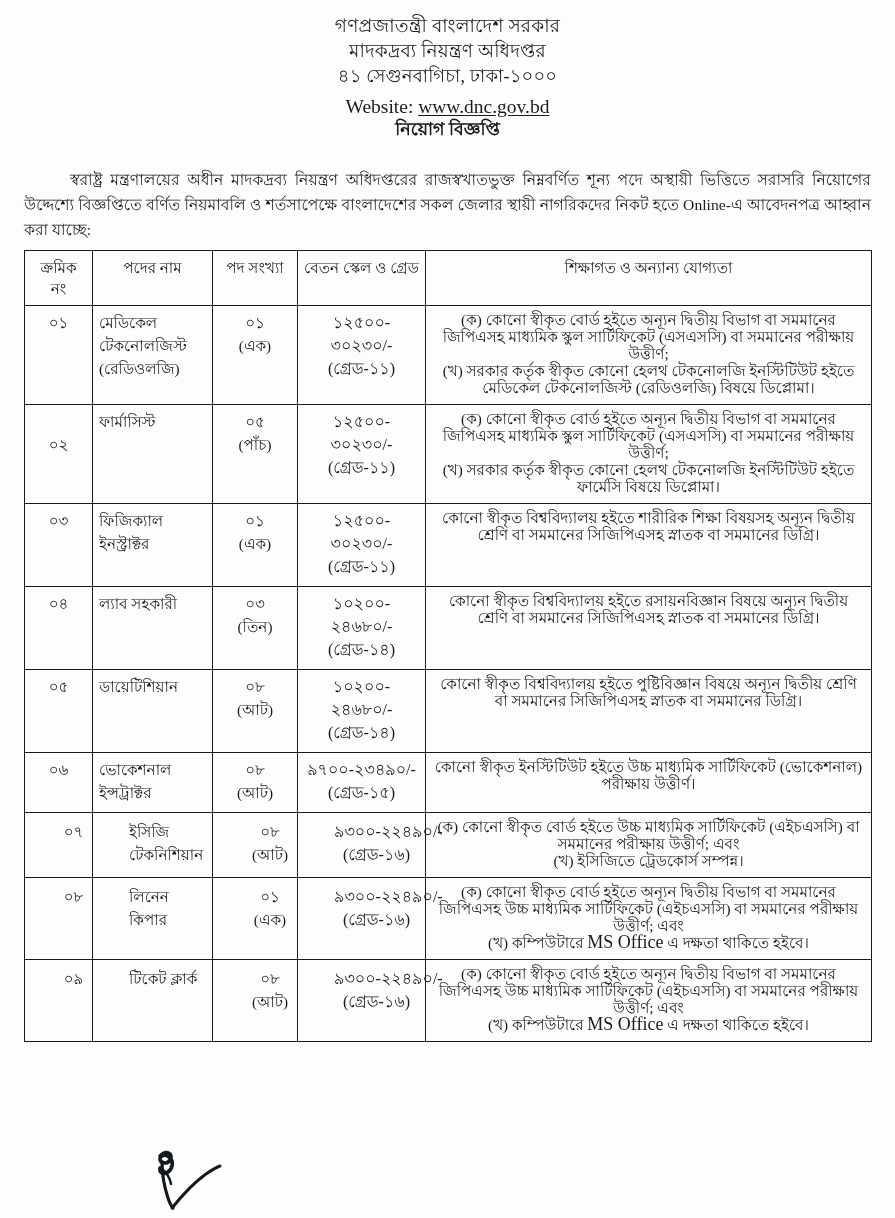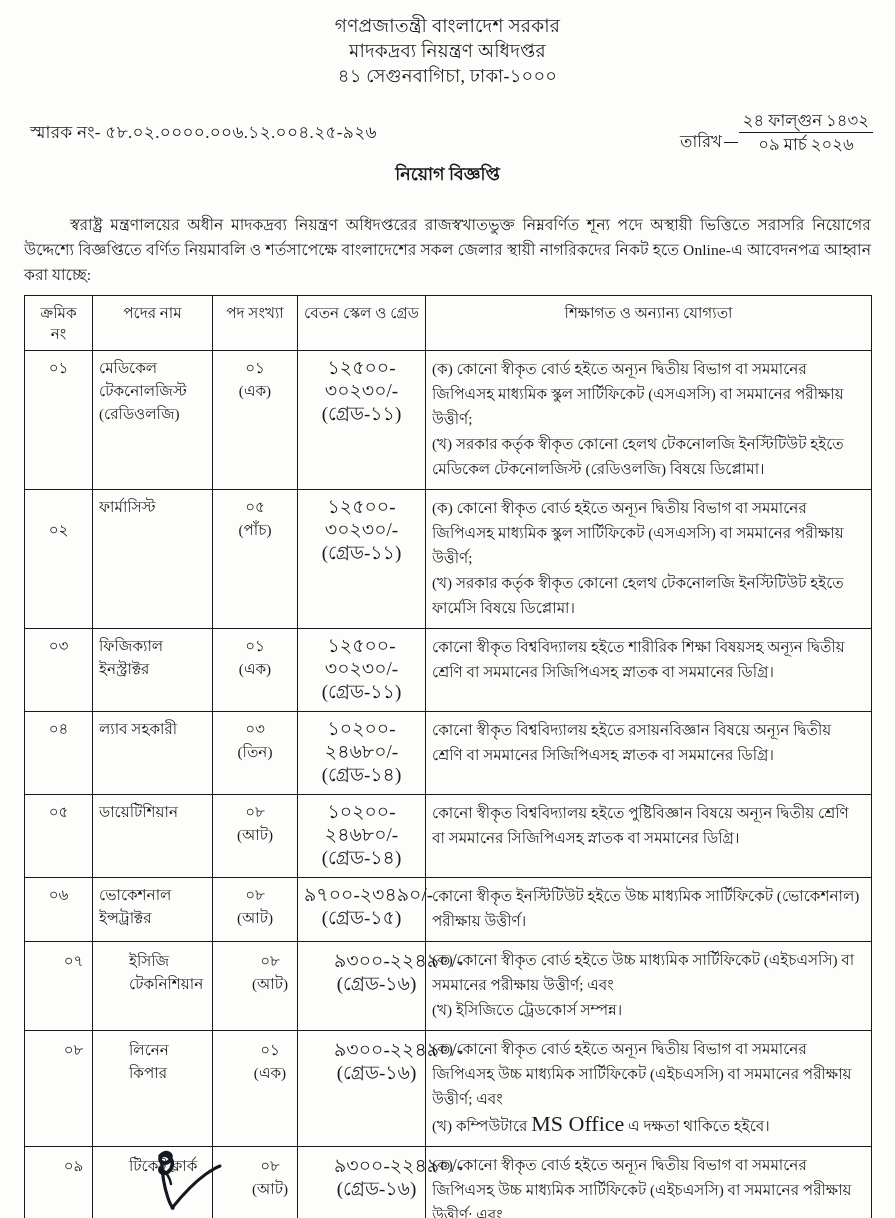--- a/index.html
+++ b/index.html
@@ -155,33 +155,34 @@
     line-height: 23px;
     padding-left: 8px;
   }
   td.count {
     text-align: center;
     font-size: 15.2px;
     line-height: 23px;
   }
   td.pay {
     text-align: center;
-    font-size: 19px;
+    font-size: 16px;
     line-height: 23px;
   }
   td.qual {
     font-size: 15.2px;
-    line-height: 25px;
+    line-height: 17px;
     padding-left: 9px;
     padding-right: 8px;
+    text-align: center;
   }
   td.qual p { margin: 0; }
   .ms-office {
     font-family: "Liberation Serif", serif;
-    font-size: 22px;
+    font-size: 18px;
   }
   .pay-line { display: block; }
 
   
   tr.r1 td.sl, tr.r1 td.count, tr.r1 td.pay { padding-top: 5px; }
   tr.r2 td.sl { padding-top: 28px; }
   tr.r2 td.post { padding-top: 5px; }
   tr.r2 td.count, tr.r2 td.pay { padding-top: 5px; }
   tr.r7 td.sl, tr.r7 td.post, tr.r7 td.count, tr.r7 td.pay { padding-top: 7px; padding-left: 36px; }
 
@@ -197,33 +198,23 @@
 </style>
 </head>
 <body>
 
 <div class="page">
 
   <div class="letterhead">
     <div class="lh-line">গণপ্রজাতন্ত্রী বাংলাদেশ সরকার</div>
     <div class="lh-line">মাদকদ্রব্য নিয়ন্ত্রণ অধিদপ্তর</div>
     <div class="lh-line l3">৪১ সেগুনবাগিচা, ঢাকা-১০০০</div>
+    <div class="lh-web"><span>Website:</span> <span class="url">www.dnc.gov.bd</span></div>
   </div>
 
-  <div class="memorow">
-    <div class="memo-no">স্মারক নং- ৫৮.০২.০০০০.০০৬.১২.০০৪.২৫-৯২৬</div>
-    <div class="datewrap">
-      <span class="date-label">তারিখ</span>
-      <span class="date-dash"></span>
-      <span class="date-stack">
-        <span class="date-top">২৪ ফাল্গুন ১৪৩২</span>
-        <span class="date-bottom">০৯ মার্চ ২০২৬</span>
-      </span>
-    </div>
-  </div>
 
   <div class="doc-title">নিয়োগ বিজ্ঞপ্তি</div>
 
   <p class="intro">স্বরাষ্ট্র মন্ত্রণালয়ের অধীন মাদকদ্রব্য নিয়ন্ত্রণ অধিদপ্তরের রাজস্বখাতভুক্ত নিম্নবর্ণিত শূন্য পদে অস্থায়ী ভিত্তিতে সরাসরি নিয়োগের উদ্দেশ্যে বিজ্ঞপ্তিতে বর্ণিত নিয়মাবলি ও শর্তসাপেক্ষে বাংলাদেশের সকল জেলার স্থায়ী নাগরিকদের নিকট হতে Online-এ আবেদনপত্র আহ্বান করা যাচ্ছে:</p>
 
   <table class="jobs">
     <colgroup>
       <col class="c-sl">
         <col class="c-post">
         <col class="c-count">

